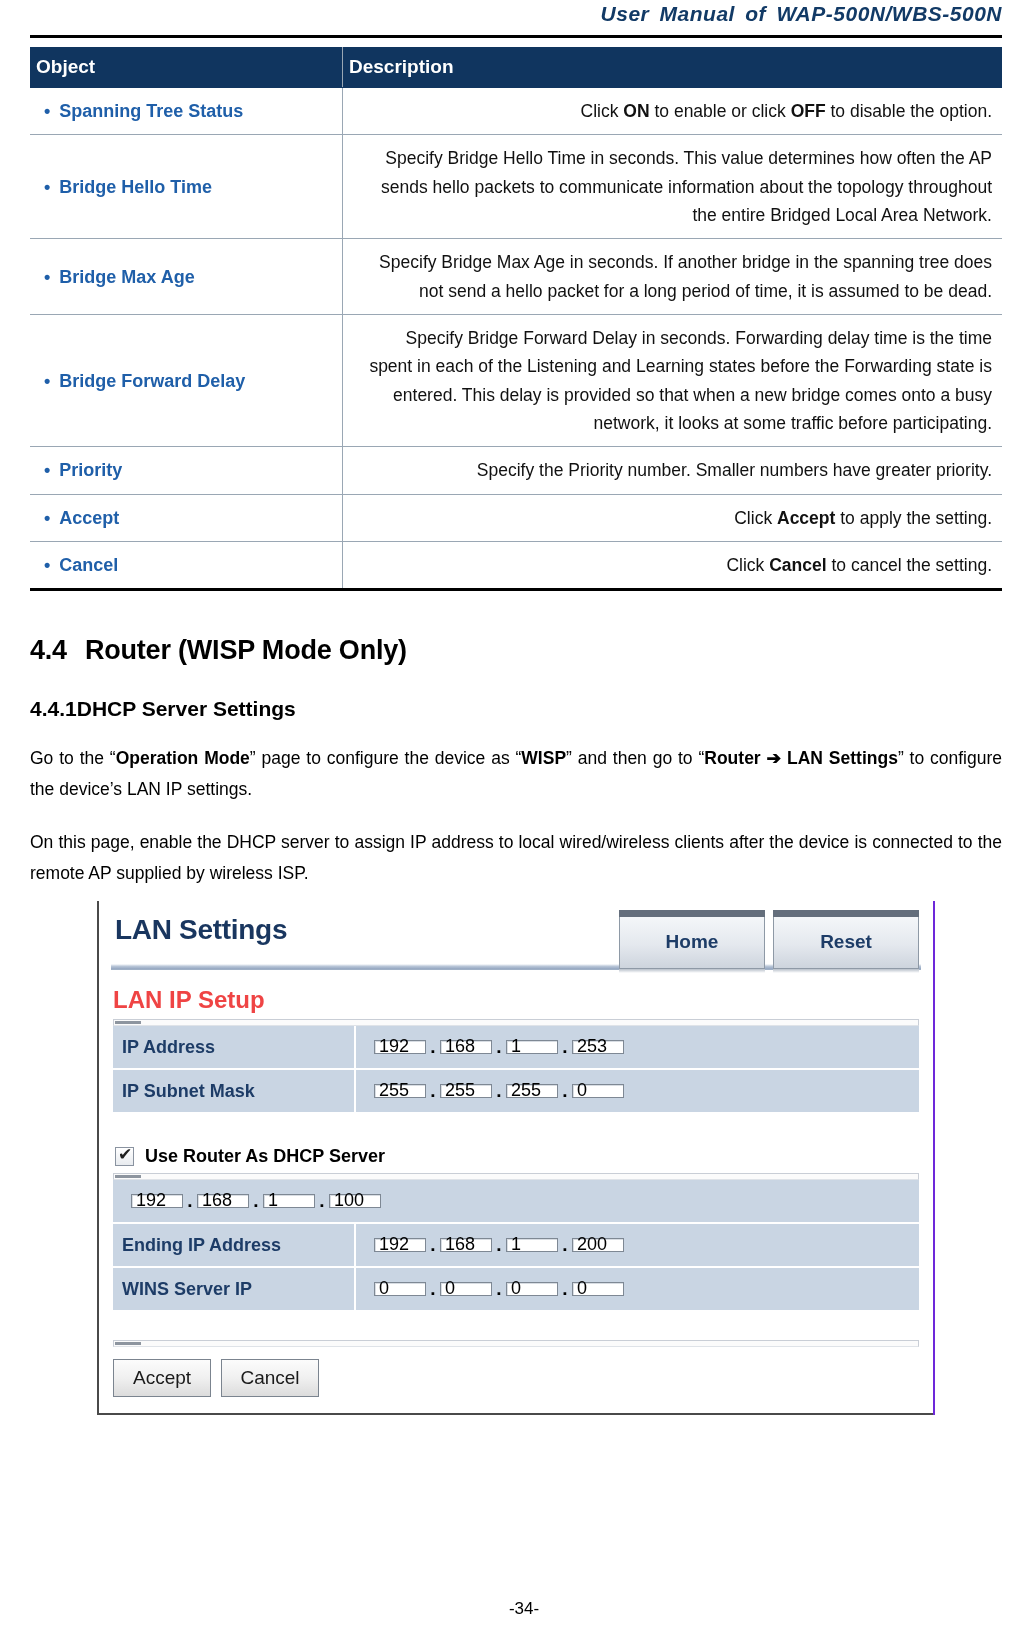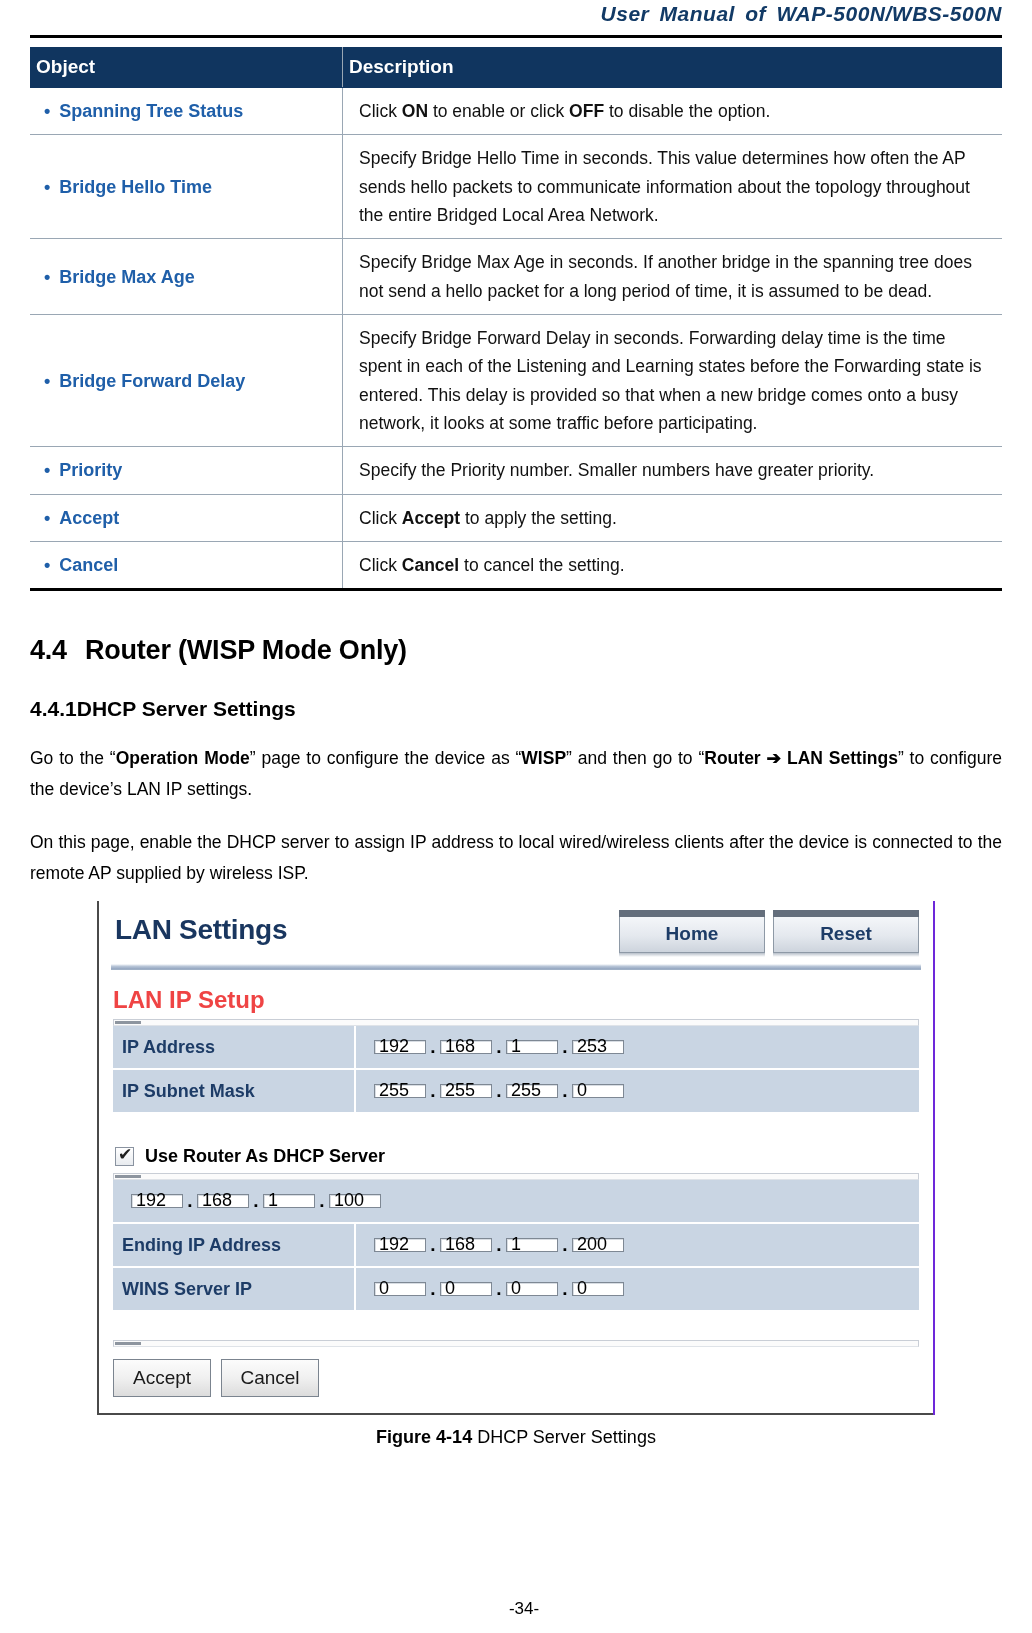--- a/index.html
+++ b/index.html
@@ -54,21 +54,21 @@
     background: #10355f;
     color: #ffffff;
     font-size: 19px;
     font-weight: bold;
     text-align: left;
     height: 40px;
     padding: 0 6px;
     border-bottom: 1px solid #10355f;
   }
   .obj-table thead th.c1 { width: 300px; }
-  .col-sep { border-left: 1px solid #9aa7b4; }
+  .col-sep { border-left: 1px solid #9aa7b4; text-align: right; }
   .obj-table tbody tr { border-bottom: 1px solid #9aa7b4; }
   .obj-table tbody tr:last-child {
     border-bottom: none;
   }
   .tbl-bottom-rule {
     border-top: 3px solid #000000;
     margin-top: 0;
   }
   td.obj-cell {
     width: 300px;
@@ -152,21 +152,21 @@
     letter-spacing: -0.3px;
     padding-left: 2px;
   }
   .shot-btns {
     display: flex;
     gap: 8px;
     padding-top: 3px;
   }
   .nav-btn {
     width: 146px;
-    height: 36px;
+    height: 52px;
     border: 1px solid #8e99a6;
     border-top: none;
     background: linear-gradient(to bottom, #f4f6f9 0%, #e4e8ee 55%, #cdd4dd 100%);
     color: #1d3c67;
     font-size: 19px;
     font-weight: bold;
     display: flex;
     align-items: center;
     justify-content: center;
     position: relative;
@@ -522,19 +522,15 @@
       <div class="group-rule"></div>
 
       <div class="btn-row" id="action-btns">
           <div class="form-btn">Accept</div>
           <div class="form-btn">Cancel</div>
         </div>
       <div class="shot-bottom"></div>
     </div>
   </div>
 
-  <div class="fig-caption">
-    <b>Figure 4-14</b>
-    <span>DHCP Server Settings</span>
-  </div>
 
   <div class="page-number">-34-</div>
 </div>
 
 </body></html>

